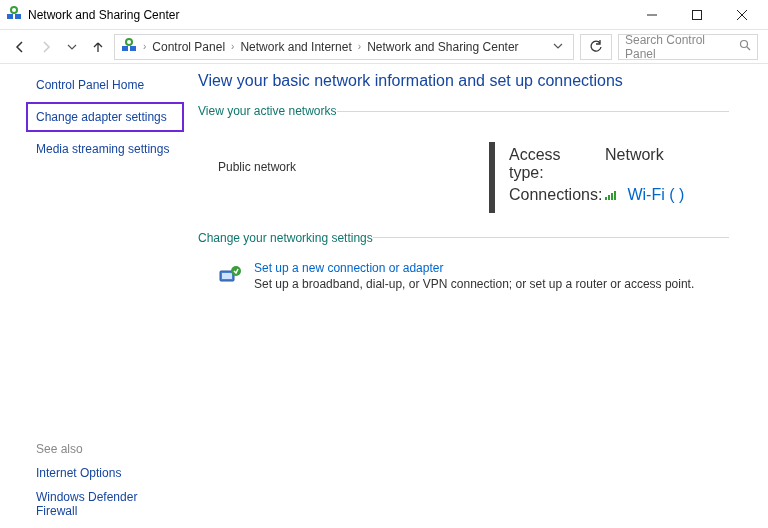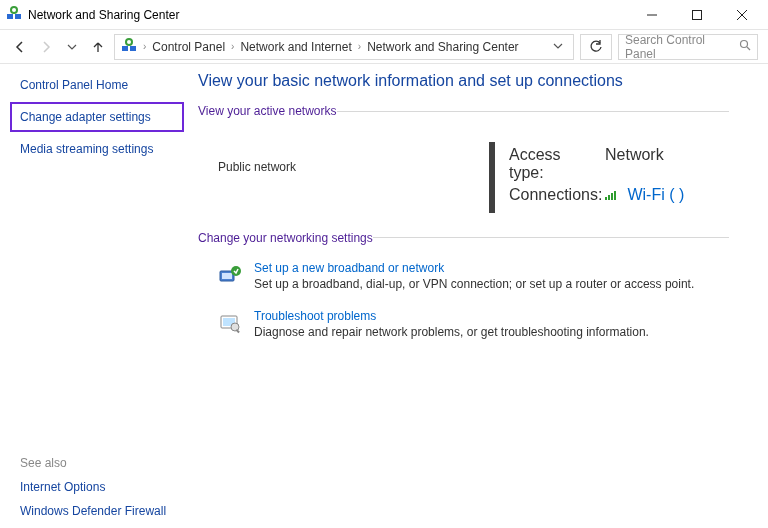--- a/index.html
+++ b/index.html
@@ -71,42 +71,42 @@
     gap: 6px;
   }
   .searchbox .placeholder { flex: 1; font-size: 12px; }
   
   .body {
     display: flex;
     height: calc(528px - 30px - 34px);
   }
   .sidebar {
     width: 190px;
-    padding: 14px 8px 10px 20px;
+    padding: 14px 8px 10px 36px;
     display: flex;
     flex-direction: column;
     gap: 10px;
   }
   .side-link { color: #1646a0; font-size: 12px; cursor: pointer; }
   .side-highlight {
     border: 2px solid #6d28d9;
     padding: 6px 8px;
     margin-left: -10px;
     margin-right: -2px;
   }
   .side-spacer { flex: 1; }
   .see-also { color: #888; font-size: 12px; margin-top: 12px; }
   .content {
     flex: 1;
     padding: 8px 39px 10px 8px;
   }
   .page-title { color: #1646a0; font-size: 16px; font-weight: 400; margin-bottom: 14px; }
   .section-header {
     display: flex; align-items: center; gap: 0;
-    font-size: 12px; color: #4c1d95; margin-bottom: 10px; justify-content: space-between;
+    font-size: 12px; color: #0f766e; margin-bottom: 10px; justify-content: space-between;
   }
   .section-header .line { flex: 1; height: 1px; background: #d8d8d8; }
   .network-row {
     display: flex;
     padding: 14px 0 18px 20px;
   }
   .network-left { flex: 1; font-size: 12px; color: #333; padding-top: 18px;}
   .network-right {
     width: 240px;
     border-left: 6px solid #404040;
@@ -272,34 +272,20 @@
     <div class="settings-item">
       <div class="icon32">
         <svg width="24" height="24" viewBox="0 0 24 24">
           <rect x="2" y="8" width="14" height="10" rx="1" fill="#4a80d0" stroke="#2a5aa0"></rect>
           <rect x="4" y="10" width="10" height="6" fill="#cfe3ff"></rect>
           <circle cx="18" cy="8" r="5" fill="#3a9e3a"></circle>
           <path d="M16 8 L18 10 L20 6" fill="none" stroke="#fff" stroke-width="1.5"></path>
         </svg>
       </div>
       <div class="txt">
-        <div class="link">Set up a new broadband or network</div>
+        <div class="link">Set up a new connection or adapter</div>
         <div class="desc">Set up a broadband, dial-up, or VPN connection; or set up a router or access point.</div>
       </div>
     </div>
 
-    <div class="settings-item">
-      <div class="icon32">
-        <svg width="24" height="24" viewBox="0 0 24 24">
-          <rect x="3" y="5" width="16" height="12" rx="1" fill="#fff" stroke="#888"></rect>
-          <rect x="5" y="7" width="12" height="8" fill="#bfe3ff"></rect>
-          <circle cx="17" cy="16" r="4" fill="#e0e0e0" stroke="#888"></circle>
-          <rect x="19" y="18" width="4" height="2" transform="rotate(45 19 18)" fill="#888"></rect>
-        </svg>
-      </div>
-      <div class="txt">
-        <div class="link">Troubleshoot problems</div>
-        <div class="desc">Diagnose and repair network problems, or get troubleshooting information.</div>
-      </div>
-    </div>
 
   </div>
 </div>
 
 </body></html>

